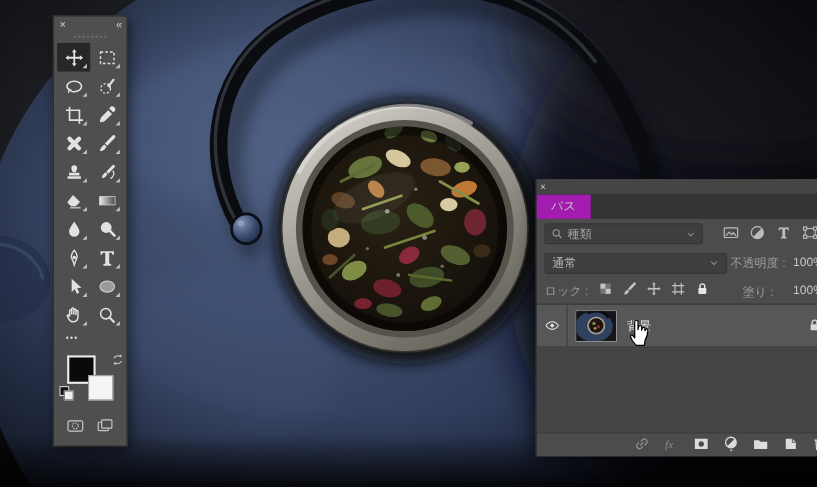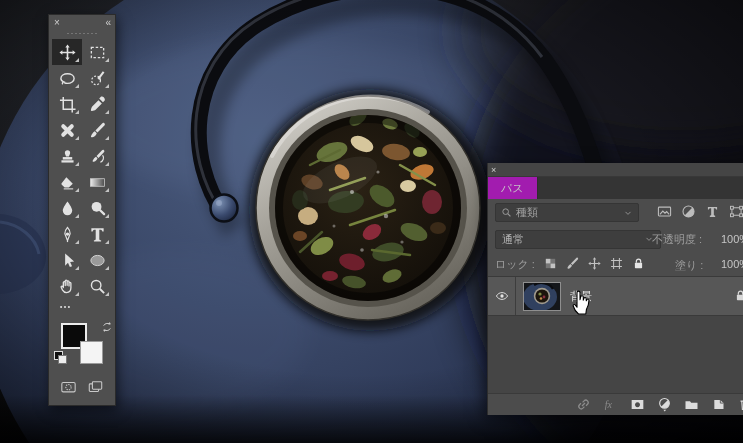--- a/index.html
+++ b/index.html
@@ -496,21 +496,21 @@
   </div>
   <div class="lp-blend">
     <div class="blendbox">
       <span>通常</span>
       <span class="chev ic" id="chev2-slot">
           <svg viewBox="0 0 18 18" fill="none" stroke="currentColor" stroke-width="1.8">
             <path d="M4.5 7 9 11.5 13.5 7"></path>
           </svg>
         </span>
     </div>
-    <span class="rlabel" style="left:164px">不透明度 :</span>
+    <span class="rlabel" style="left:176px">不透明度 :</span>
     <span class="rvalue" style="left:233px">100%</span>
   </div>
   <div class="lp-lock">
     <span class="lock-label">ロック :</span>
     <span style="display:flex;gap:9px">
         <span class="lbtn"><span class="ic "><svg viewBox="0 0 18 18" fill="currentColor">
               <rect x="2.5" y="2.5" width="6.5" height="6.5"></rect>
               <rect x="9" y="9" width="6.5" height="6.5"></rect>
               <rect x="2.5" y="9" width="6.5" height="6.5" opacity=".35"></rect>
               <rect x="9" y="2.5" width="6.5" height="6.5" opacity=".35"></rect>

